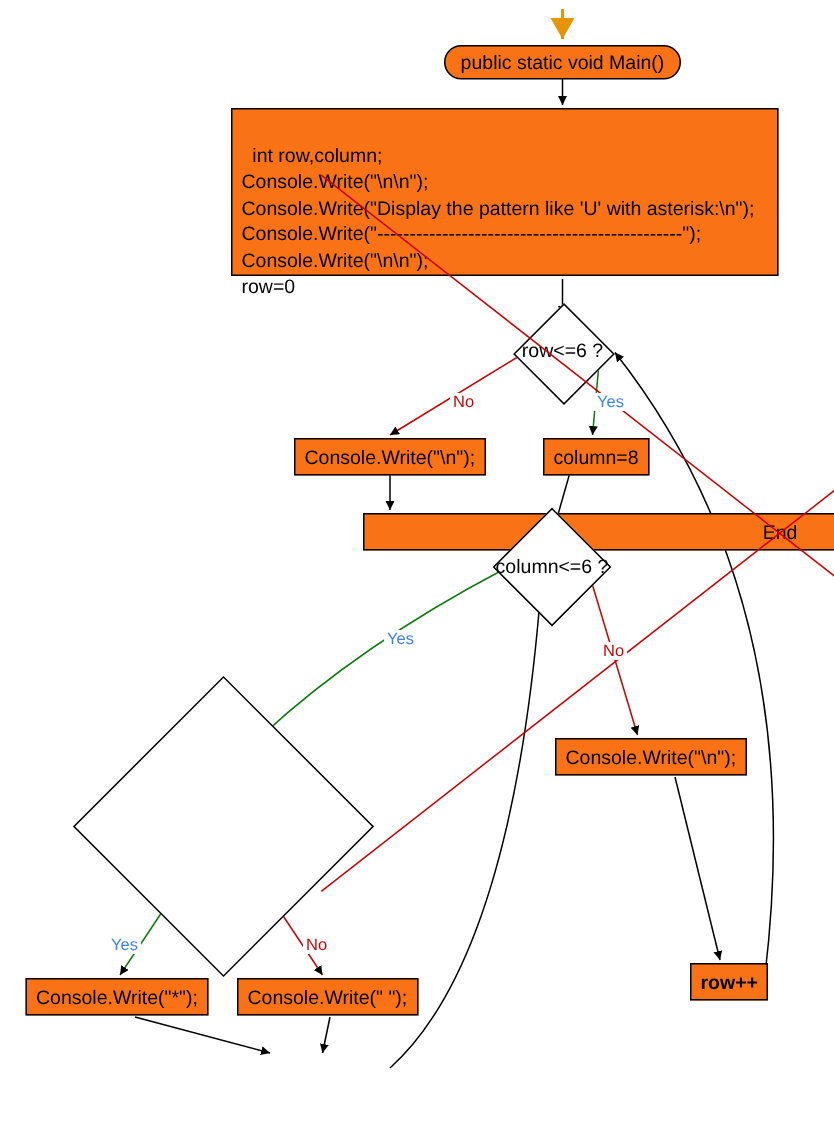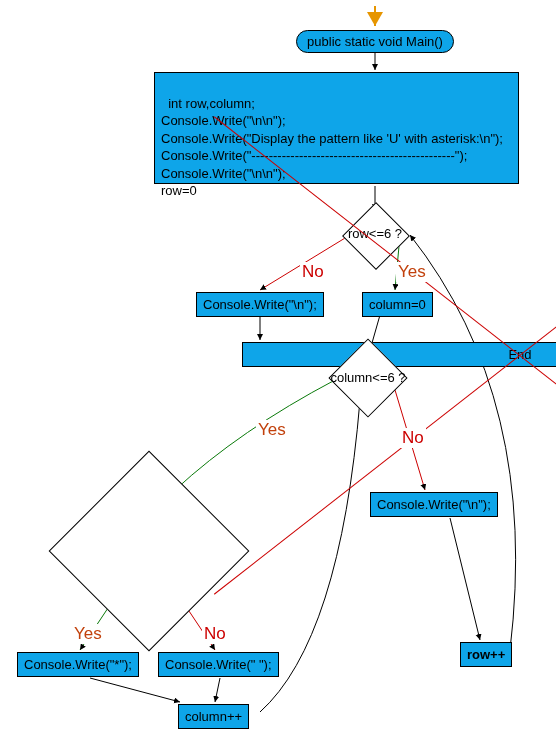--- a/index.html
+++ b/index.html
@@ -12,21 +12,21 @@
     font-size: 13px;
     position: relative;
   }
   .canvas {
     position: relative;
     width: 556px;
     height: 753px;
   }
   .node {
     position: absolute;
-    background: #0ea5e9;
+    background: #f97316;
     text-align: center;
     box-sizing: border-box;
   }
   .rect {
     border: 1px solid #000;
     padding: 4px 6px;
   }
   .rounded {
     border: 1px solid #000;
     border-radius: 14px;
@@ -63,25 +63,25 @@
   }
   .end-box::after {
     width: 140%;
     height: 1px;
     left: -20%;
     top: 50%;
     transform: rotate(-38deg);
   }
   .edge-label {
     position: absolute;
-    font-size: 17px;
+    font-size: 11px;
     background: #fff;
     padding: 0 2px;
   }
-  .yes { color: #c2410c; }
+  .yes { color: #3b82f6; }
   .no { color: #c00; }
   svg.arrows {
     position: absolute;
     left: 0; top: 0;
     width: 556px; height: 753px;
     pointer-events: none;
   }
   .multiline {
     text-align: left;
     line-height: 1.35;
@@ -155,41 +155,38 @@
 
 <div class="node rect" style="left:196px; top:292px;">
   <span>Console.Write("\n");</span>
 </div>
 
 <div class="node end-box" style="left:242px; top:342px;">
   <span>End</span>
 </div>
 
 <div class="node rect" style="left:362px; top:292px;">
-  <span>column=0</span>
+  <span>column=8</span>
 </div>
 
 <div class="diamond" style="left:340px; top:350px; width:54px; height:54px;"></div>
 <div class="diamond-text" style="left:326px; top:370px; width:84px;text-align:center;">
   <span>column&lt;=6 ?</span>
 </div>
 
 <div class="diamond" style="left:78px; top:480px; width:140px; height:140px;"></div>
 
 <div class="node rect" style="left:17px; top:652px;">
   <span>Console.Write("*");</span>
 </div>
 
 <div class="node rect" style="left:158px; top:652px;">
   <span>Console.Write(" ");</span>
 </div>
 
-<div class="node rect" style="left:178px; top:704px;">
-  <span>column++</span>
-</div>
 
 <div class="node rect" style="left:370px; top:492px;">
   <span>Console.Write("\n");</span>
 </div>
 
 <div class="node rect" style="left:460px; top:642px;font-weight:bold;">
   <span>row++</span>
 </div>
 
 <div class="edge-label no" style="left:300px; top:262px;">No</div>

